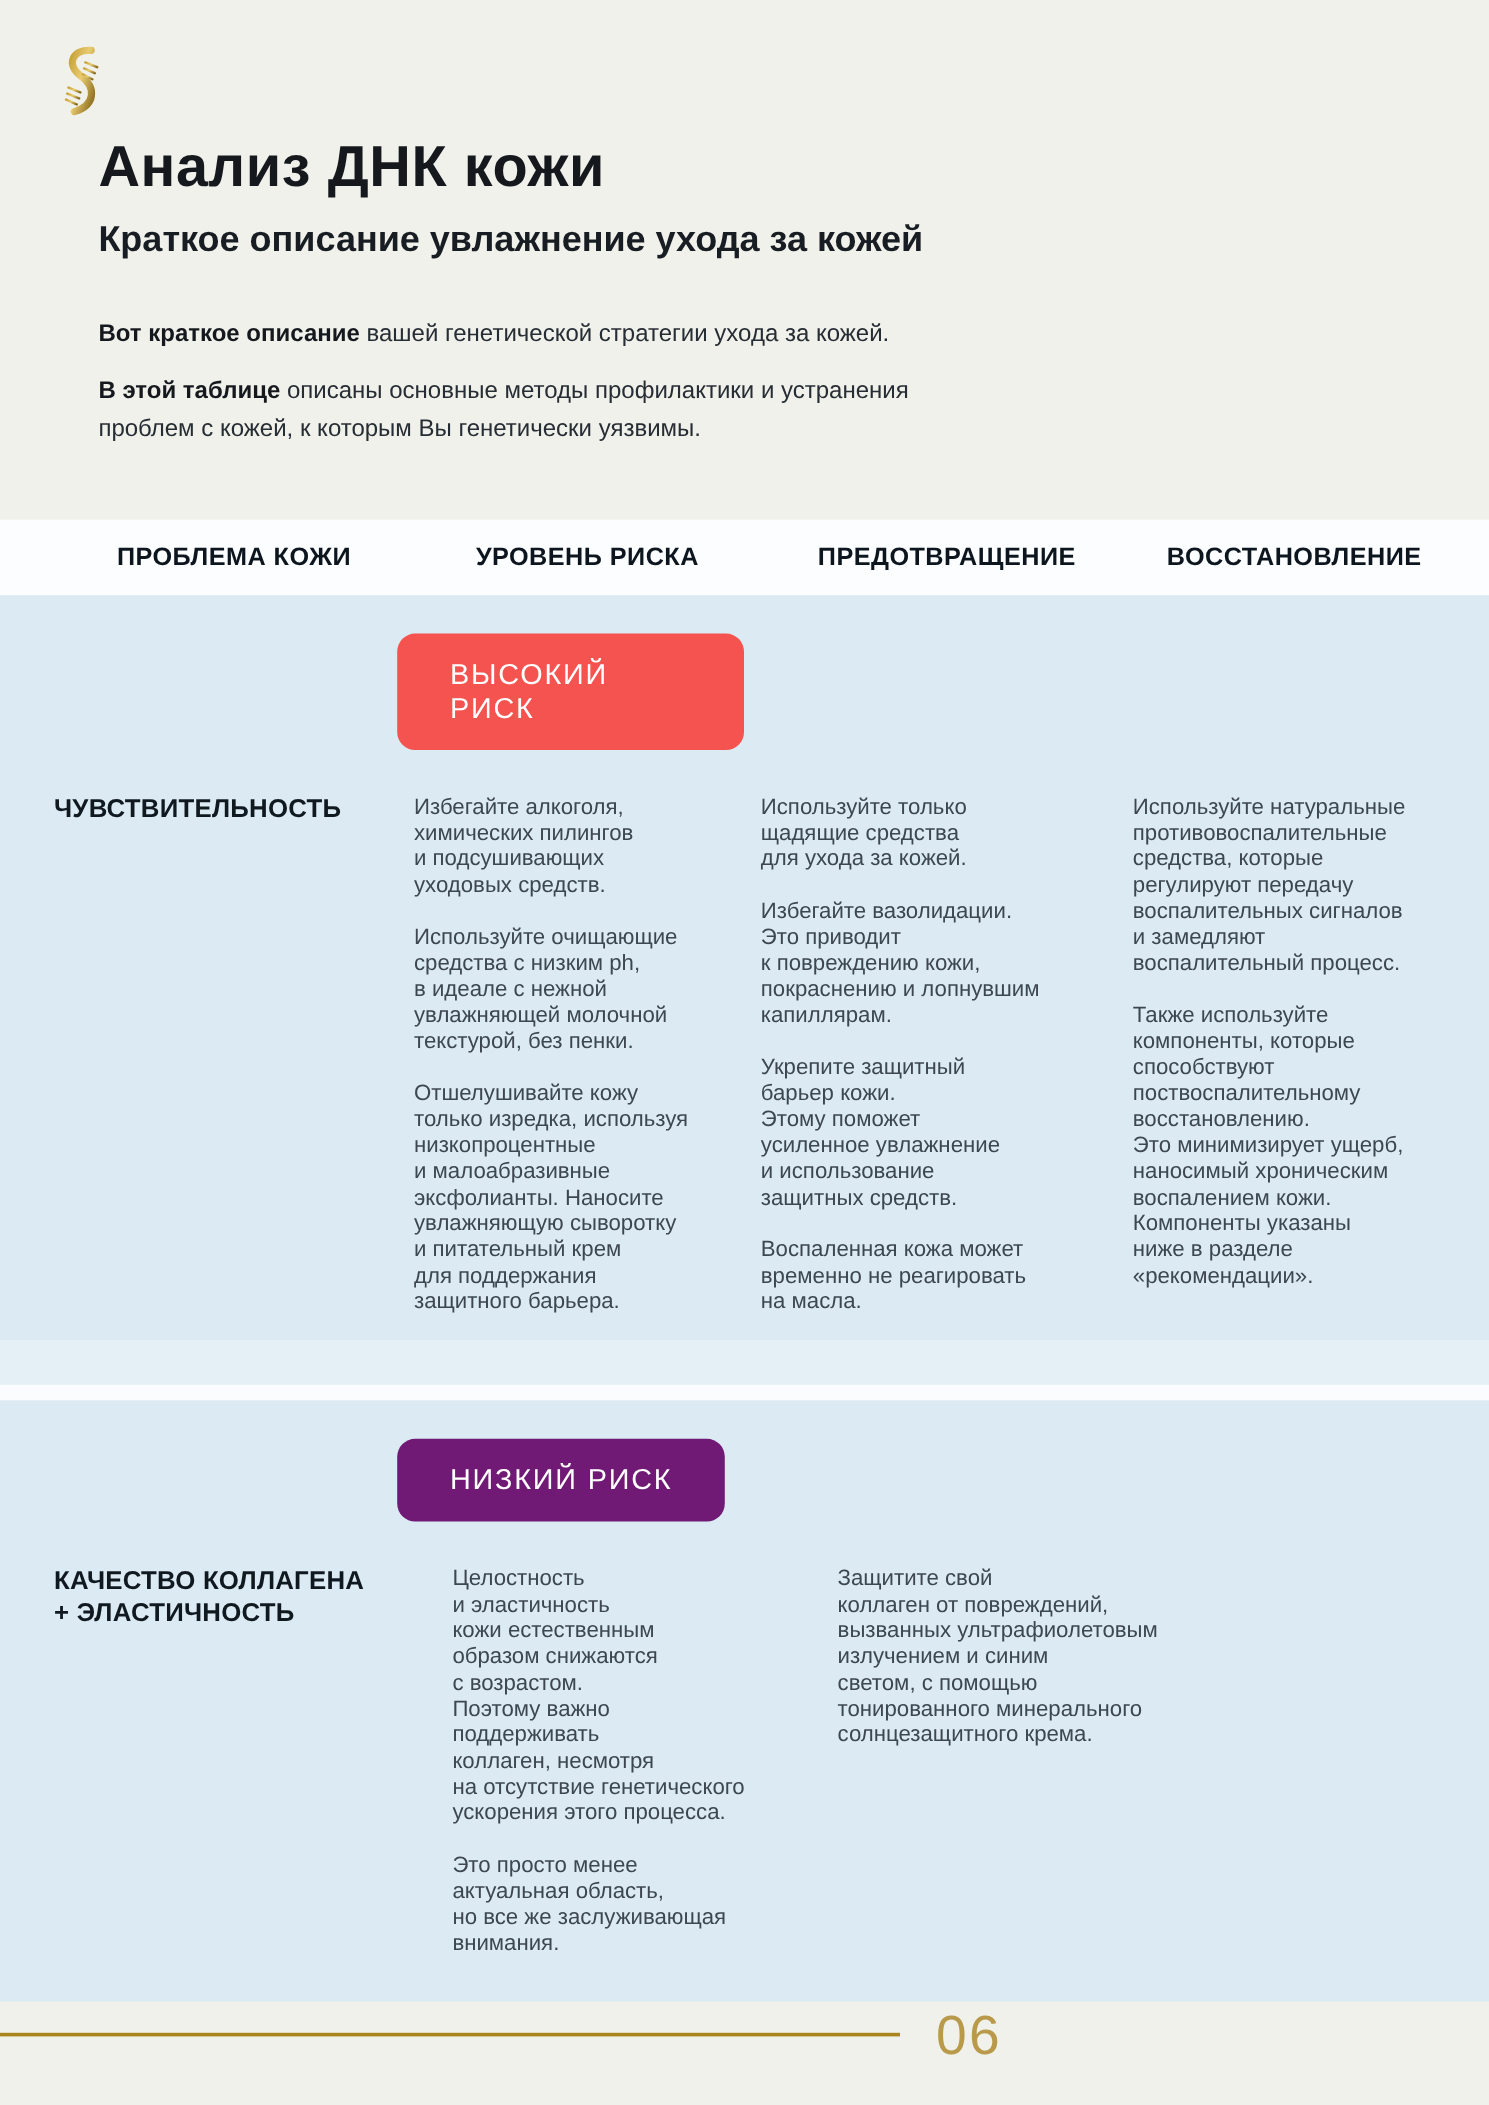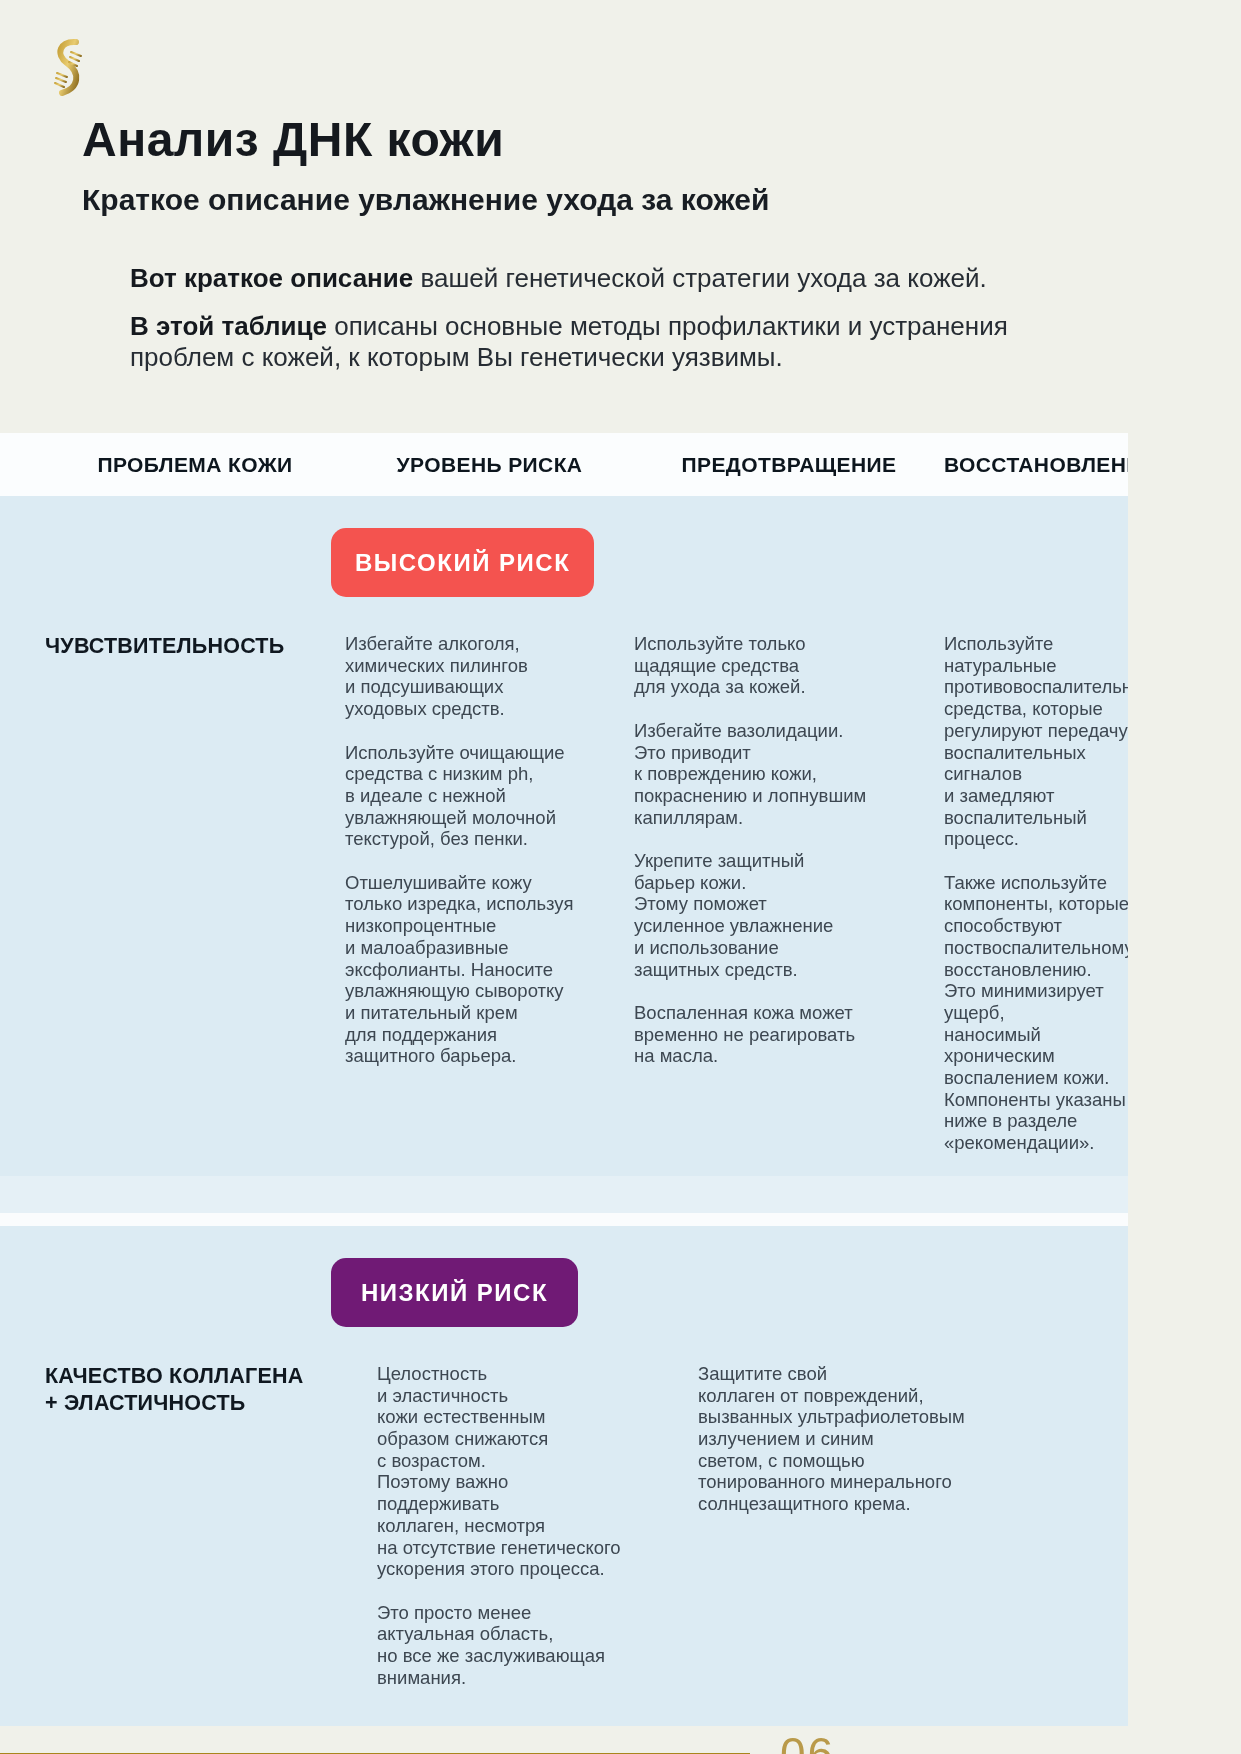--- a/index.html
+++ b/index.html
@@ -1,37 +1,37 @@
 <!DOCTYPE html>
 <html><head>
 <meta charset="utf-8">
 <style>
   * { margin:0; padding:0; box-sizing:border-box; }
   html,body { background:#f0f1ea; }
   .page {
     position:relative;
-    width:1128px; height:1754px;
+    width:1241px; height:1754px;
     background:#f0f1ea;
     font-family:"Liberation Sans","DejaVu Sans",sans-serif;
     overflow:hidden;
   }
   
   .header { padding:36px 60px 0 82px; }
   .logo { margin-left:-37px; display:block; }
   .page-title {
     margin-top:14px;
     font-size:48px; font-weight:700; letter-spacing:0.5px;
     color:#15191e;
   }
   .page-subtitle {
     margin-top:16px;
     font-size:30px; font-weight:700;
     color:#181d23;
   }
-  .intro { margin-top:46px; font-size:26px; line-height:31px; color:#272d34;margin-left:48px; }
+  .intro { margin-top:46px; font-size:20px; line-height:31px; color:#272d34; }
   .intro + .intro { margin-top:17px; }
   .intro b { font-weight:700; color:#15191e; }
   .intro span { white-space:pre-line; }
   
   .grid {
     display:grid;
     grid-template-columns:300px 289px 310px 1fr;
     padding-left:45px; padding-right:28px;
   }
   .thead {
@@ -43,25 +43,25 @@
   }
   .th {
     font-size:21px; font-weight:700; letter-spacing:0.4px;
     color:#0d161e;
   }
   .risk-row { background:#dcebf3; }
   .row-top { padding-top:32px; }
   .badge {
     display:inline-block;
     min-width:247px;
-    padding:21px 24px 20px;
+    padding:21px 44px 20px;
     border-radius:15px;
     transform:translateX(-14px);
-    font-size:24px; font-weight:700; letter-spacing:1.5px;
-    color:#ffffff; text-align:center;
+    font-size:24px; font-weight:400; letter-spacing:1.5px;
+    color:#ffffff; text-align:left;
   }
   .cells { margin-top:36px; padding-bottom:22px; }
   .problem {
     font-size:21.5px; font-weight:700; letter-spacing:0.2px;
     line-height:27px; color:#101820;
     white-space:pre-line;
     padding-right:20px;
   }
   .cell-text {
     font-size:18.5px; line-height:21.7px;

